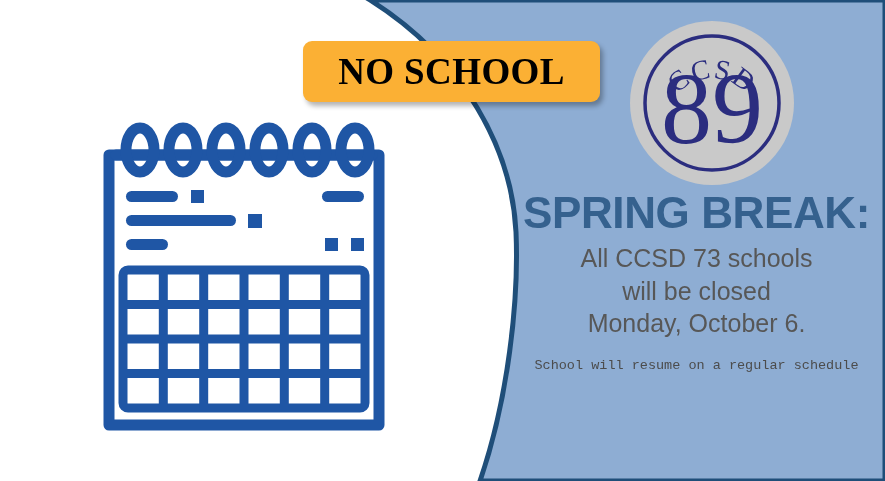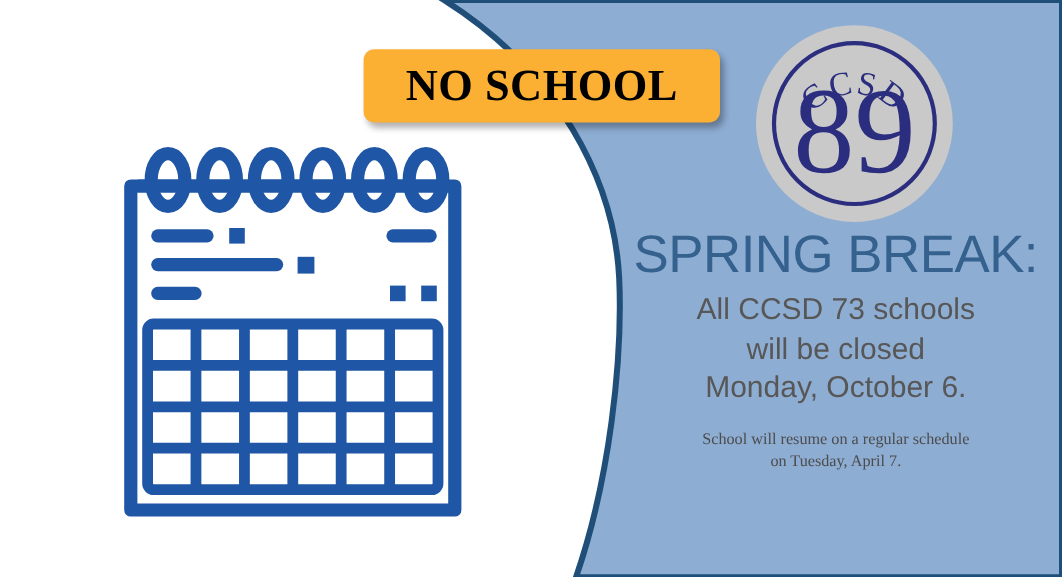--- a/index.html
+++ b/index.html
@@ -81,21 +81,21 @@
     left: 508px;
     top: 190px;
     width: 377px;
     z-index: 4;
     text-align: center;
   }
 
   .spring-break-heading {
     font-family: "Liberation Sans", sans-serif;
     font-size: 44px;
-    font-weight: normal;
+    font-weight: bold;
     color: #35618e;
     line-height: 1.05;
     margin: 0 0 6px 0;
     letter-spacing: -0.4px;
     white-space: nowrap;
   }
 
   .body-lines {
     font-family: "Liberation Sans", sans-serif;
     font-size: 25px;
@@ -103,21 +103,21 @@
     line-height: 1.30;
     margin: 0;
   }
   .body-lines .body-line {
     display: block;
     white-space: nowrap;
   }
 
   .footnote {
     margin-top: 17px;
-    font-family: Liberation Serif, serif;
+    font-family: Liberation Mono, monospace;
     font-size: 13.5px;
     color: #4c4c4c;
     line-height: 1.38;
   }
   .footnote .foot-line {
     display: block;
     white-space: nowrap;
   }
 </style>
 </head>
@@ -199,18 +199,17 @@
     <div class="spring-break-heading">SPRING BREAK:</div>
 
     <div class="body-lines">
       <span class="body-line">All CCSD 73 schools</span>
       <span class="body-line">will be closed</span>
       <span class="body-line">Monday, October 6.</span>
     </div>
 
     <div class="footnote">
       <span class="foot-line">School will resume on a regular schedule</span>
-      <span class="foot-line">on Tuesday, April 7.</span>
     </div>
 
   </div>
 
 </div>
 
 </body></html>

